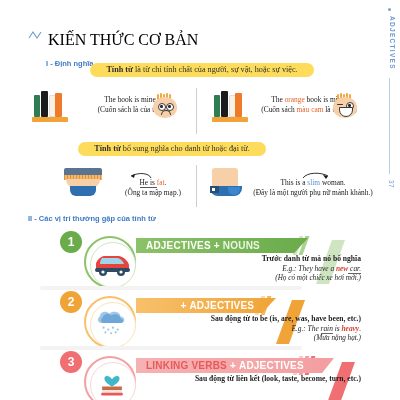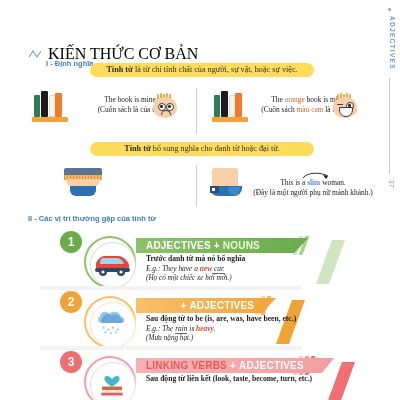--- a/index.html
+++ b/index.html
@@ -30,46 +30,46 @@
     font-family:"Liberation Sans",sans-serif;
     font-size:6.5px;font-weight:700;letter-spacing:1.3px;color:#6f9ad0;
   }
   .rail-line{position:absolute;right:10px;top:78px;width:1px;height:96px;background:#b9cfe8;}
   .rail-page{
     position:absolute;right:5px;top:180px;writing-mode:vertical-rl;
     font-family:"Liberation Sans",sans-serif;font-size:6.5px;color:#6f9ad0;letter-spacing:.5px;
   }
 
   
-  .sec-head{position:absolute;left:28px;top:45px;display:flex;align-items:center;gap:4px;}
+  .sec-head{position:absolute;left:28px;top:31px;display:flex;gap:4px;}
   .chev-icon{width:16px;height:8px;}
   .sub-head{
     position:absolute;left:46px;top:59px;
     font-family:"Liberation Sans",sans-serif;font-size:7.5px;font-weight:700;color:#3e7cc4;
   }
 
   
   .pill{
     position:absolute;background:#fddc5b;border-radius:18px;
     display:flex;align-items:center;justify-content:center;
     font-size:8.2px;color:#2f2f2f;text-align:center;line-height:1.1;
   }
   .pill b{font-weight:700;}
   .pill-1{left:90px;top:63px;width:224px;height:14px;}
-  .pill-2{left:90px;top:142px;width:224px;height:14px;border-radius:7px;}
+  .pill-2{left:78px;top:142px;width:188px;height:14px;border-radius:7px;}
   .divider{position:absolute;left:196px;width:1px;background:#cfcfcf;}
   .div-1{top:88px;height:46px;}
   .div-2{top:165px;height:42px;}
 
   .cell{position:absolute;display:flex;align-items:center;}
   .cap{
     text-align:center;font-size:7.4px;color:#1a1a1a;line-height:1.35;white-space:nowrap;
   }
   .cap .hl{color:#e8622a;}
-  .cap .hl-b{color:#5b8fd4;font-weight:bold;}
+  .cap .hl-b{color:#5b8fd4;}
   .cap .u{border-bottom:1px solid #555;}
 
   
   .books{position:relative;width:36px;height:34px;}
   .shelf{position:absolute;left:0;bottom:0;width:36px;height:5px;background:#f1a33a;border-radius:1px;}
   .bk{position:absolute;bottom:5px;border-radius:1px;}
 
   
   .face{position:relative;width:30px;height:28px;}
   .head{position:absolute;left:3px;top:5px;width:24px;height:21px;border-radius:50% 50% 48% 48%;background:#f7cfa8;}
@@ -110,21 +110,21 @@
     position:absolute;left:74px;top:6px;height:15px;width:172px;
     display:flex;align-items:center;padding-left:10px;box-sizing:border-box;
     font-family:"Liberation Sans",sans-serif;font-size:10px;font-weight:700;color:#fff;
     letter-spacing:.2px;
   }
   .banner .plus{margin:0 3px;}
   .slashes{position:absolute;top:4px;display:flex;gap:2px;}
   .slashes i{display:block;width:4px;height:19px;transform:skewX(-20deg);}
   .big-slash{position:absolute;width:13px;height:44px;transform:skewX(-20deg);}
 
-  .card-body{position:absolute;left:84px;top:22px;width:215px;}
+  .card-body{position:absolute;left:84px;top:22px;width:215px;text-align:right;}
   .rule{font-size:7.6px;font-weight:700;color:#1b1b1b;line-height:1.3;}
   .eg{font-size:7.4px;font-style:italic;color:#1b1b1b;line-height:1.35;}
   .eg .hl{color:#d6452f;font-weight:700;}
   .eg .u{border-bottom:1px solid #666;}
   .vn{font-size:7.2px;font-style:italic;color:#1b1b1b;line-height:1.35;}
 
   .card-base{position:absolute;left:40px;width:262px;height:4px;background:#f3f3f3;border-radius:2px;}
   .base-1{top:286px;}
   .base-2{top:346px;}
 </style>
@@ -231,20 +231,30 @@
 
   <div class="cell" style="left:62px;top:166px;">
     <div class="fig">
       <div style="position:absolute;left:2px;top:2px;width:38px;height:7px;background:#5a7391;border-radius:2px 2px 0 0;"></div>
       <div style="position:absolute;left:2px;top:9px;width:38px;height:5px;background:#f3b86a;"></div>
       <div style="position:absolute;left:2px;top:9px;width:38px;height:5px;background:repeating-linear-gradient(90deg,#e08f3a 0 1px,#f3b86a 1px 3px);"></div>
       <div style="position:absolute;left:4px;top:13px;width:34px;height:10px;background:#f7cfa8;border-radius:0 0 16px 16px;"></div>
       <div style="position:absolute;left:8px;top:20px;width:26px;height:10px;background:#2e6fb0;border-radius:0 0 6px 6px;"></div>
     </div>
   </div>
+  <div class="cell" style="left:110px;top:172px;width:86px;justify-content:center;">
+    <div class="cap">
+      <svg width="26" height="7" viewBox="0 0 26 7" style="display:block;margin:0 auto -1px 2px;">
+        <path d="M24 6 C22 1 12 0 4 4" fill="none" stroke="#1a1a1a" stroke-width="0.9"></path>
+        <path d="M4 4 L8 2 L7 6 Z" fill="#1a1a1a"></path>
+      </svg>
+      <div><span class="u">He is </span><span class="hl">fat</span><span>.</span></div>
+      <div>(Ông ta mập mạp.)</div>
+    </div>
+  </div>
 
   <div class="cell" style="left:206px;top:166px;">
     <div class="fig">
       <div style="position:absolute;left:6px;top:2px;width:26px;height:18px;background:#f7cfa8;border-radius:3px 3px 0 0;"></div>
       <div style="position:absolute;left:4px;top:20px;width:32px;height:10px;background:#2e6fb0;border-radius:0 0 8px 8px;"></div>
       <div style="position:absolute;left:4px;top:20px;width:9px;height:7px;background:#274f78;"></div>
       <div style="position:absolute;left:6px;top:22px;width:3px;height:3px;background:#fff;"></div>
       <div style="position:absolute;left:22px;top:21px;width:12px;height:8px;background:#3b86cf;border-radius:0 0 6px 6px;"></div>
     </div>
   </div>

